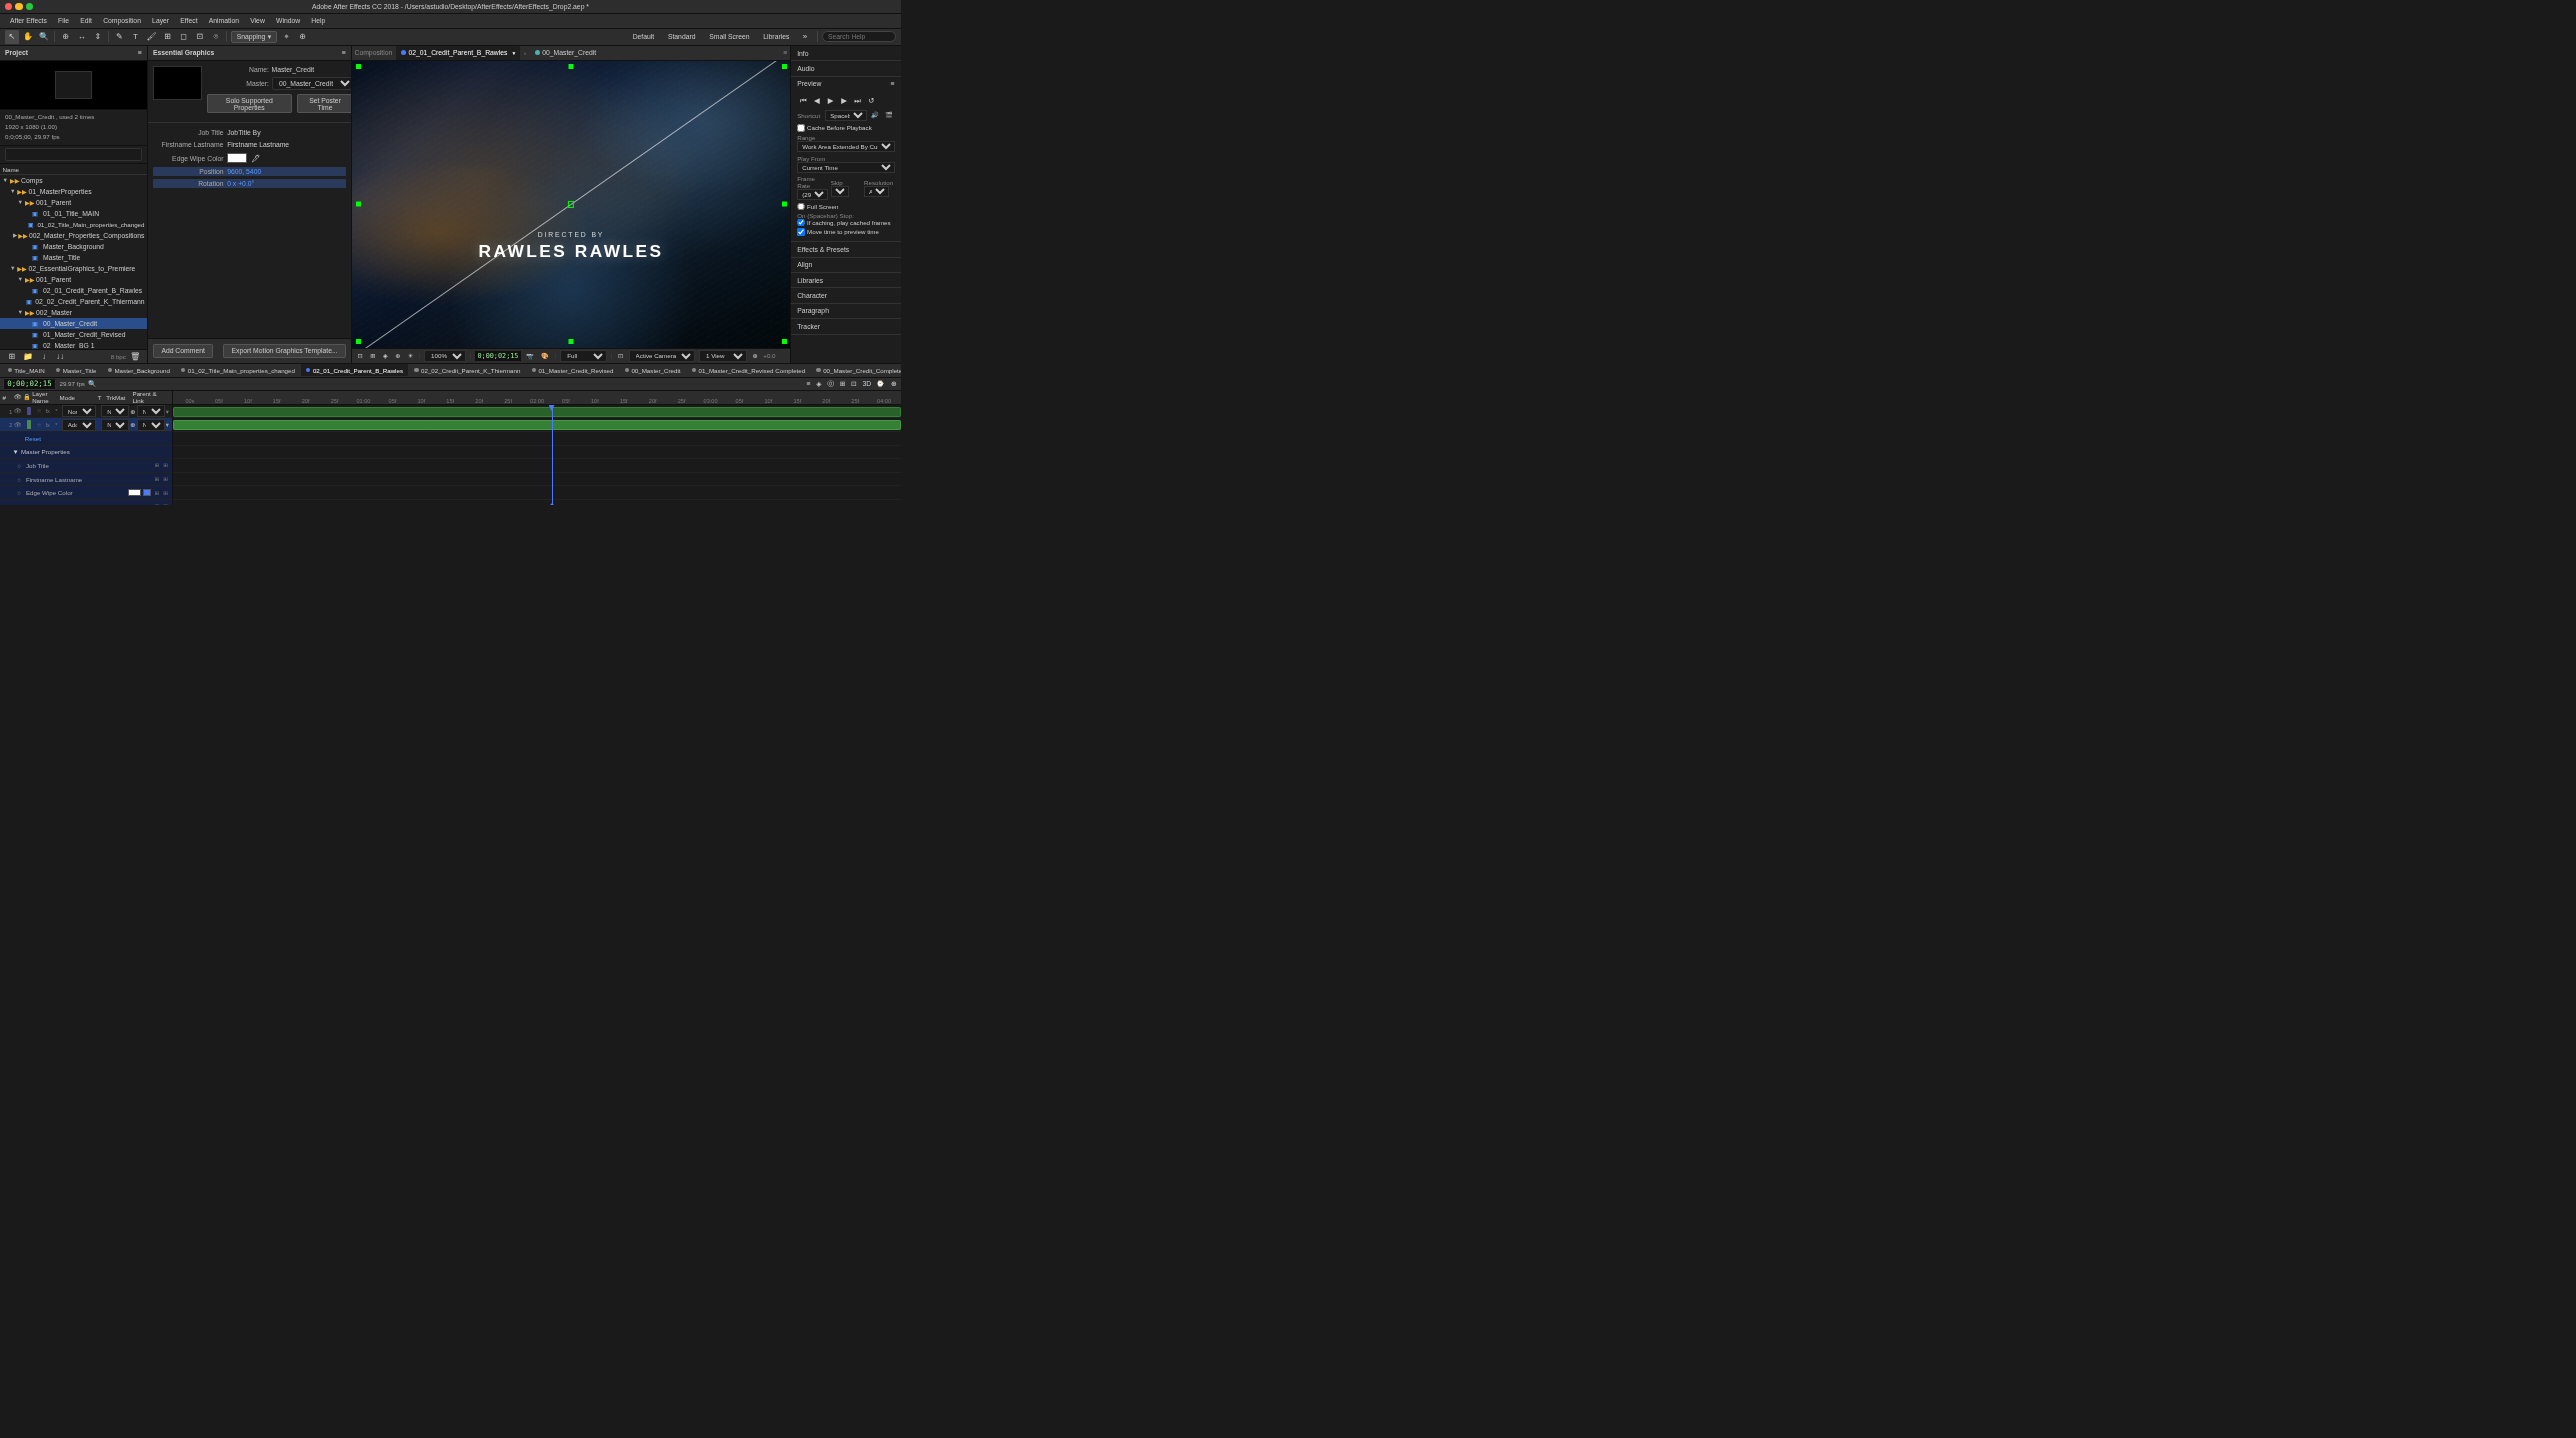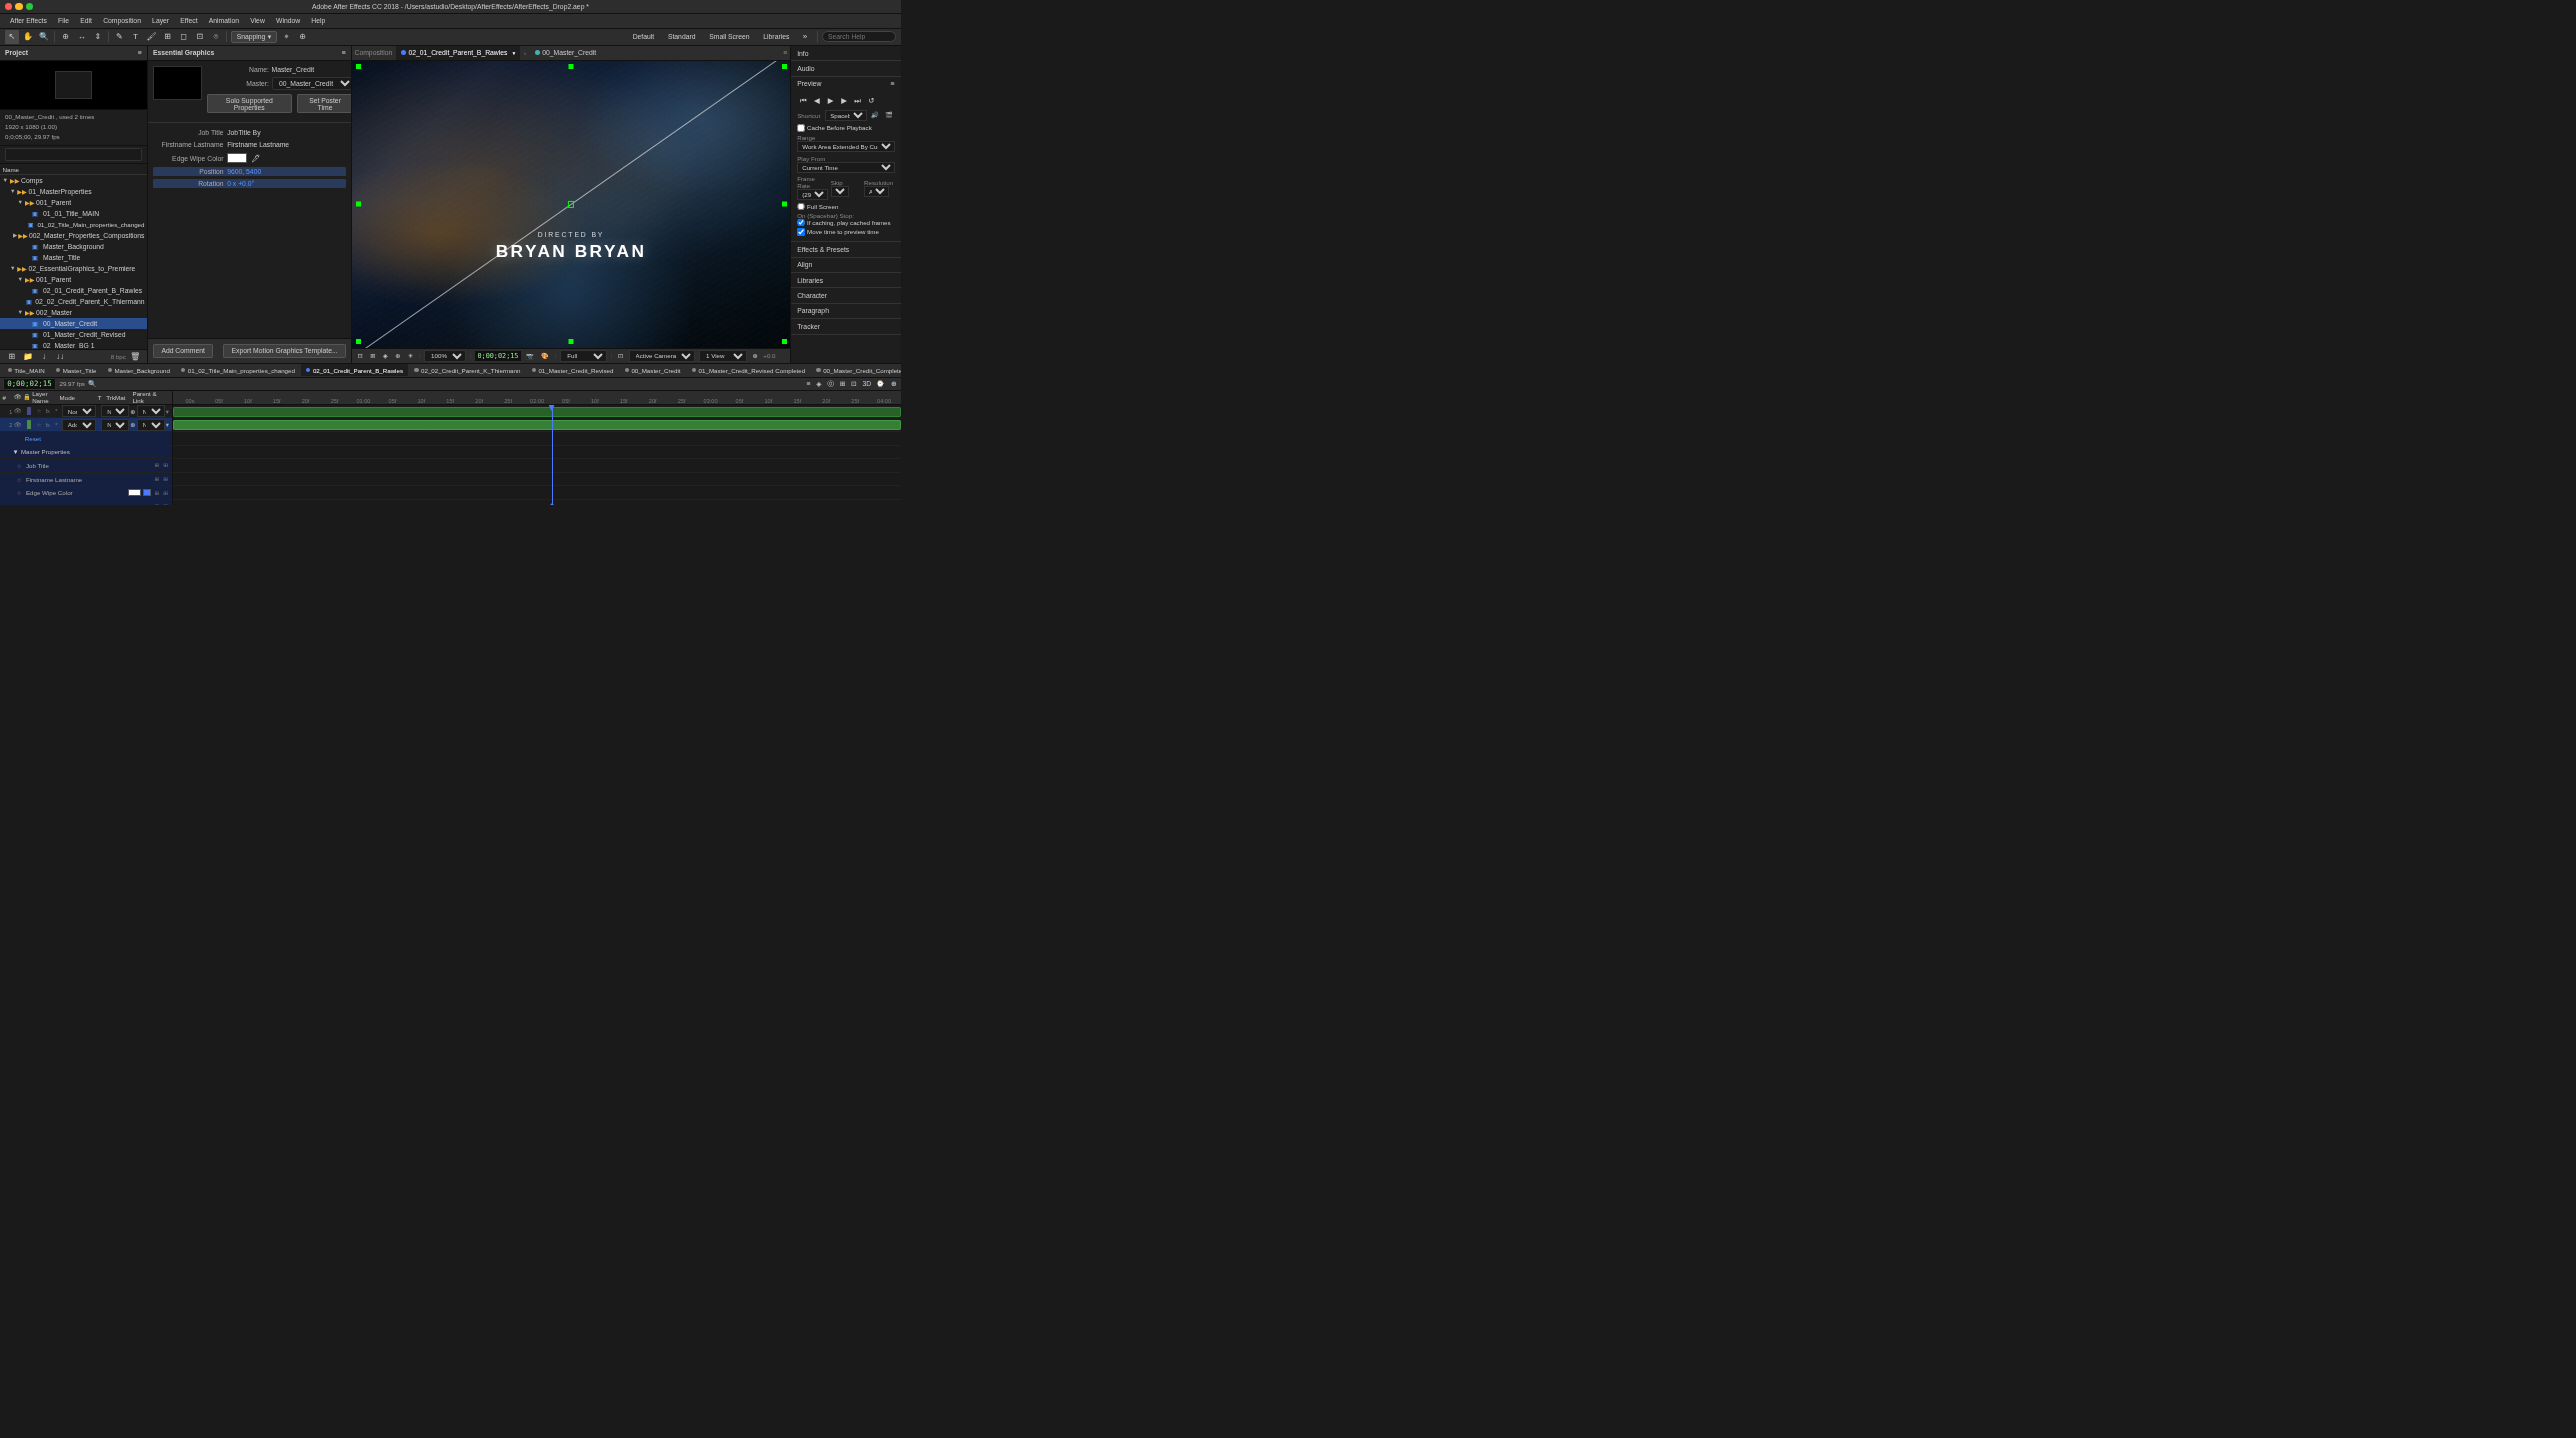--- a/index.html
+++ b/index.html
@@ -1092,21 +1092,21 @@
           <div class="wave-lines"></div>
 
           <div style="position:absolute;inset:0;background:
             radial-gradient(ellipse at 20% 60%, rgba(160,100,20,0.4) 0%, transparent 30%),
             radial-gradient(ellipse at 80% 20%, rgba(80,120,160,0.3) 0%, transparent 25%),
             radial-gradient(ellipse at 50% 80%, rgba(40,80,120,0.5) 0%, transparent 40%);
             "></div>
           <div class="diagonal-line"></div>
           <div class="text-overlay">
             <div class="directed-by">DIRECTED BY</div>
-            <div class="main-title">BRYAN BRYAN</div>
+            <div class="main-title">RAWLES RAWLES</div>
           </div>
 
           <div class="viewer-handles">
             <div class="handle tl"></div>
             <div class="handle tr"></div>
             <div class="handle bl"></div>
             <div class="handle br"></div>
             <div class="handle ml"></div>
             <div class="handle mr"></div>
             <div class="handle tm"></div>

